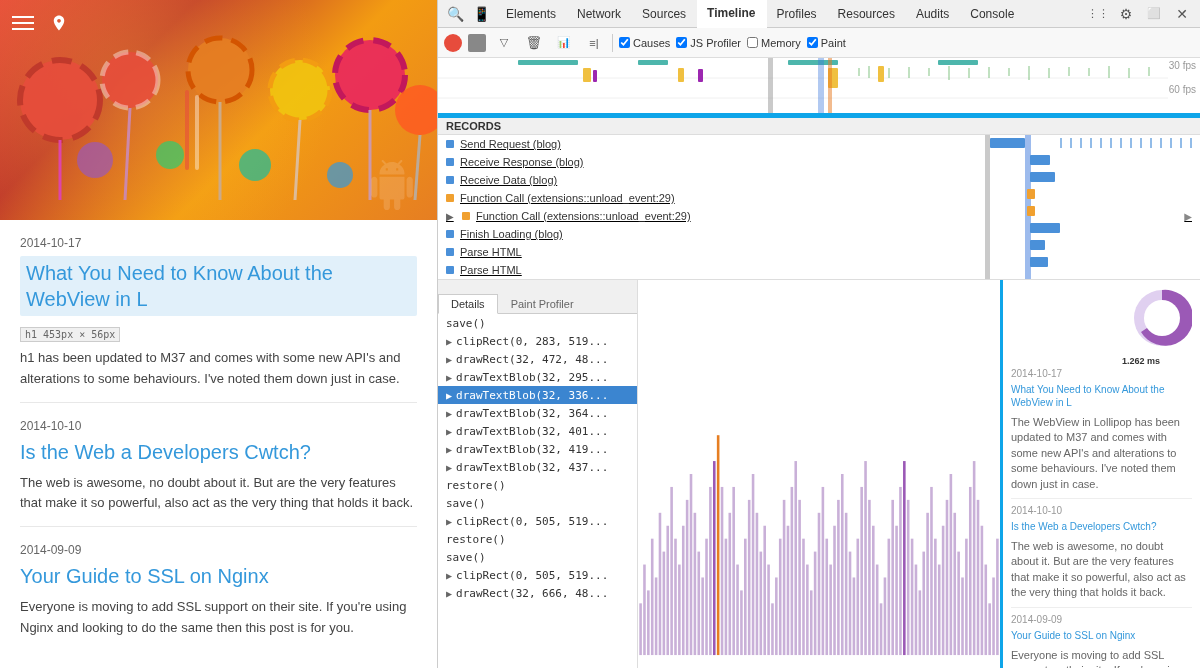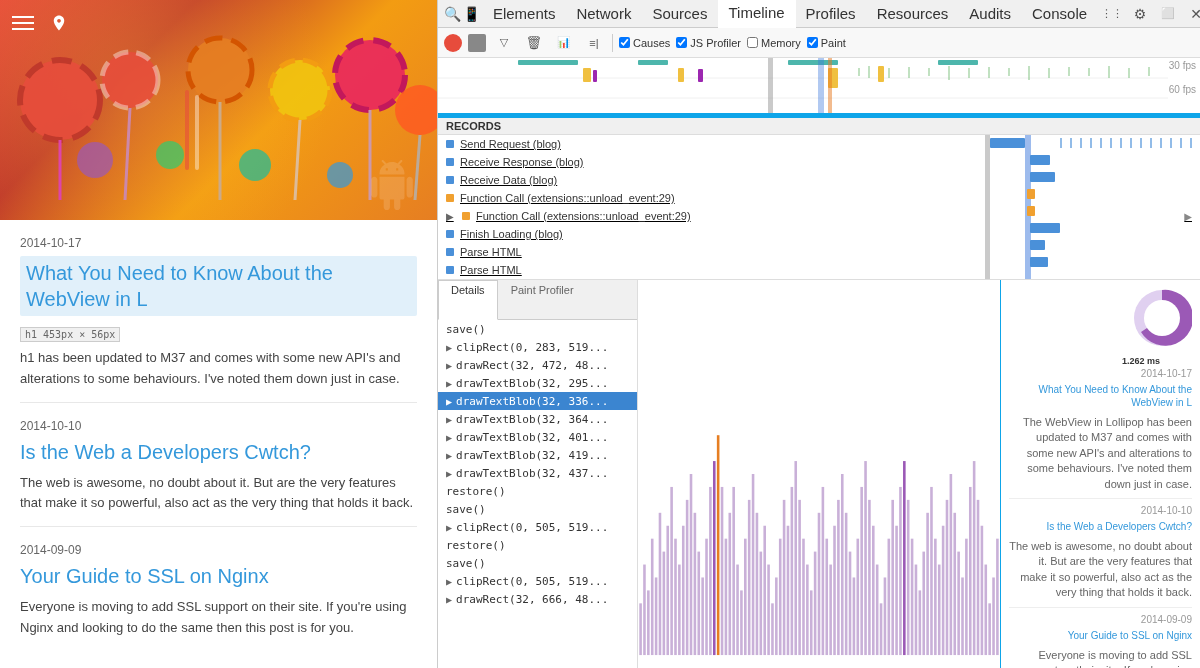--- a/index.html
+++ b/index.html
@@ -91,33 +91,33 @@
       display: flex; align-items: center; justify-content: center;
       cursor: pointer;
       border-radius: 3px;
       font-size: 14px;
       color: #555;
     }
 
     .dt-tabs {
       display: flex;
       height: 28px;
-      font-size: 15px;
+      font-size: 12px;
     }
 
     .dt-tab {
       padding: 0 10px;
       height: 100%;
       display: flex;
       align-items: center;
       cursor: pointer;
       color: #333;
       border-right: 1px solid transparent;
     }
-    .dt-tab.active { background: #fff; border-bottom: 2px solid transparent; color: #333; font-weight: 400; }
+    .dt-tab.active { background: #fff; border-bottom: 2px solid transparent; color: #333; font-weight: 700; }
 
     .dt-right-icons {
       margin-left: auto;
       display: flex;
       align-items: center;
       gap: 4px;
     }
 
     
     .timeline-toolbar {
@@ -193,21 +193,22 @@
       flex: 1;
       overflow: hidden;
       min-height: 0;
     }
 
     
     .profiler-tabs {
       display: flex;
       background: #f0f0f0;
       border-bottom: 1px solid #ccc;
-      height: 40px;
+      height: 34px;
+      align-items: flex-end;
     }
 
     .profiler-tab {
       padding: 3px 12px;
       font-size: 11px;
       cursor: pointer;
       border: 1px solid transparent;
       margin-bottom: -1px;
     }
 
@@ -261,25 +262,24 @@
       display: flex;
       flex-direction: column;
       background: #fff;
       position: relative;
     }
 
     
     .preview-panel {
       width: 200px;
       flex-shrink: 0;
-      border-left: 1px solid #0ea5e9;
+      border-left: 3px solid #0ea5e9;
       background: #fff;
       overflow: hidden;
       position: relative;
-      text-align: right;
     }
 
     .preview-content {
       padding: 8px;
       font-size: 10px;
       color: #333;
     }
 
     .preview-date { color: #999; margin-bottom: 4px; }
     .preview-title { color: #3498db; margin-bottom: 6px; font-size: 10px; line-height: 1.3; }

